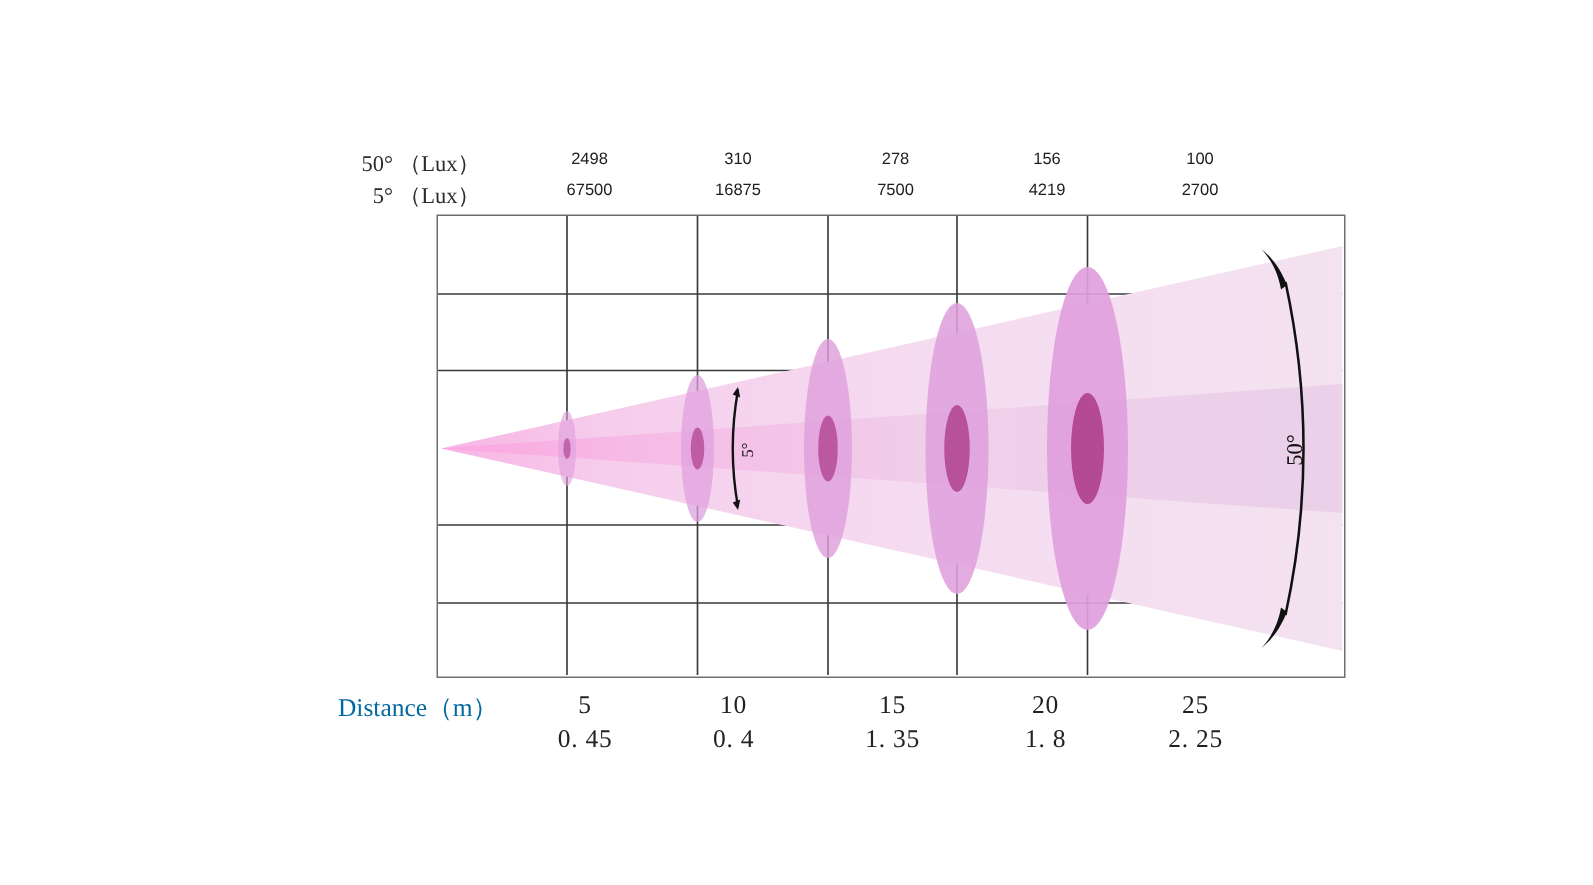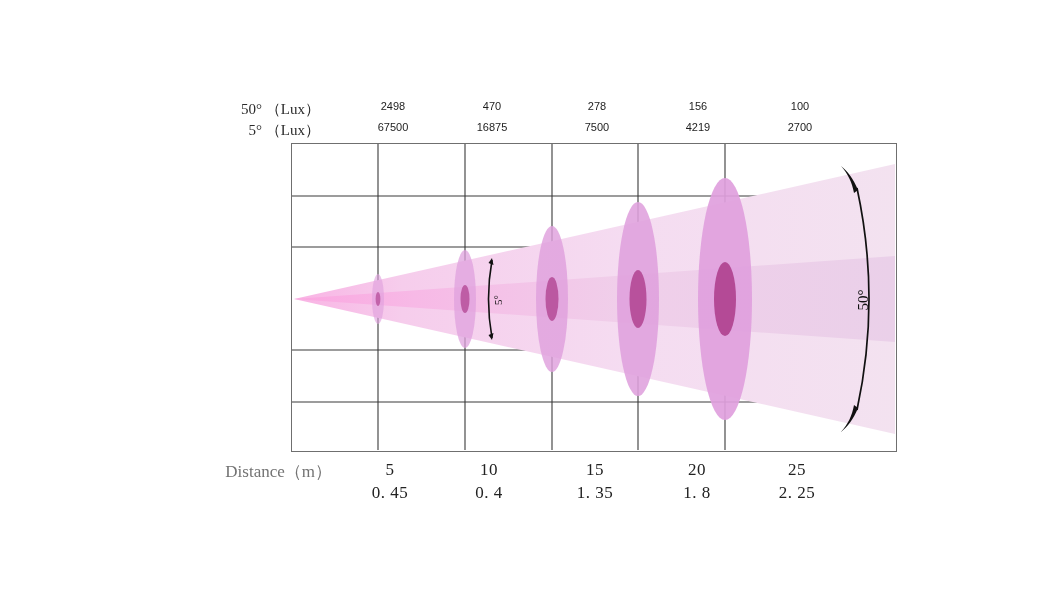--- a/index.html
+++ b/index.html
@@ -39,40 +39,40 @@
   }
   .plot svg{position:absolute;left:0;top:0;}
 
   
   .bottom-table{position:absolute;left:0;top:448px;width:1062px;}
   .b-row{position:relative;height:23px;}
   .b-rowlabel{
     position:absolute;right:730px;top:0;
     text-align:right;white-space:nowrap;
     font-family:"Liberation Serif", serif;
-    font-size:17px;color:#737373;
+    font-size:17px;color:#0369a1;
   }
   .b-cell{
     position:absolute;top:0;width:100px;margin-left:-50px;
     text-align:center;
     font-family:"Liberation Serif", serif;
     font-size:17px;color:#222;
     letter-spacing:.5px;
   }
 </style>
 </head>
 <body>
 
 <div id="stage">
 
   <div class="lux-table">
     <div class="lux-row">
       <span class="lux-rowlabel"><span>50°</span> <span>（Lux）</span></span>
       <span class="lux-cell" style="left:393px">2498</span>
-      <span class="lux-cell" style="left:492px">470</span>
+      <span class="lux-cell" style="left:492px">310</span>
       <span class="lux-cell" style="left:597px">278</span>
       <span class="lux-cell" style="left:698px">156</span>
       <span class="lux-cell" style="left:800px">100</span>
     </div>
     <div class="lux-row">
       <span class="lux-rowlabel"><span>5°</span> <span>（Lux）</span></span>
       <span class="lux-cell" style="left:393px">67500</span>
       <span class="lux-cell" style="left:492px">16875</span>
       <span class="lux-cell" style="left:597px">7500</span>
       <span class="lux-cell" style="left:698px">4219</span>

